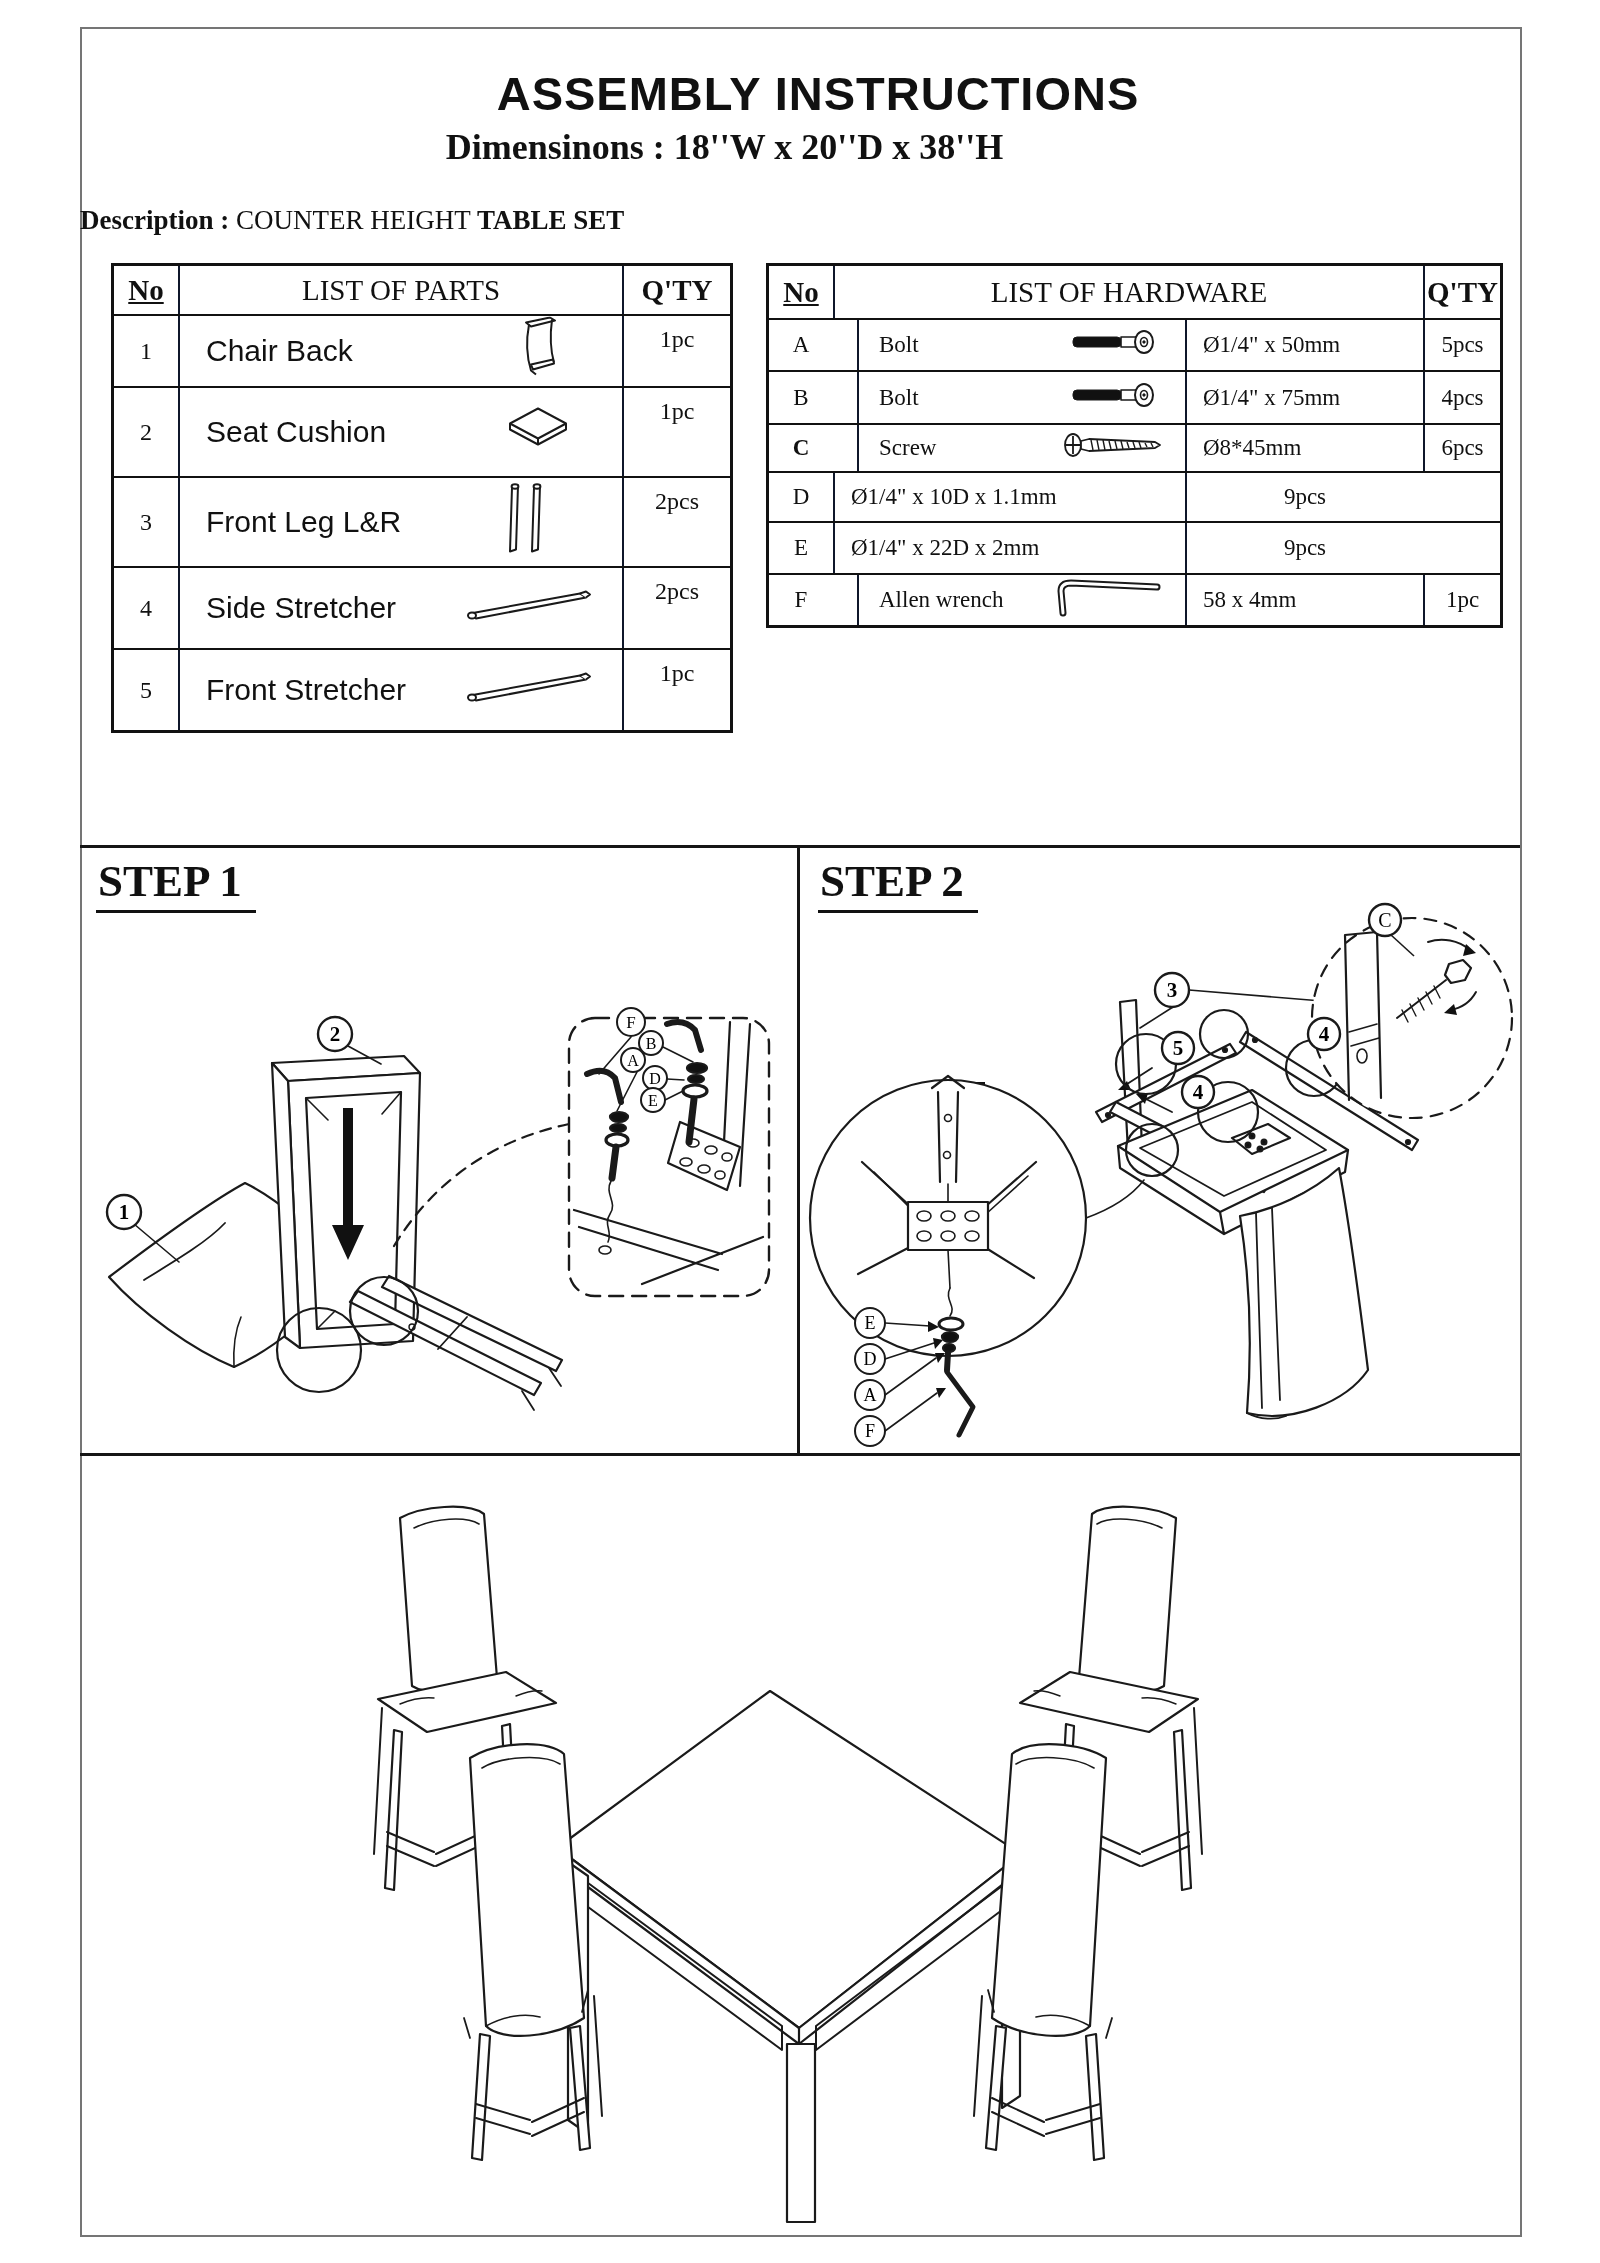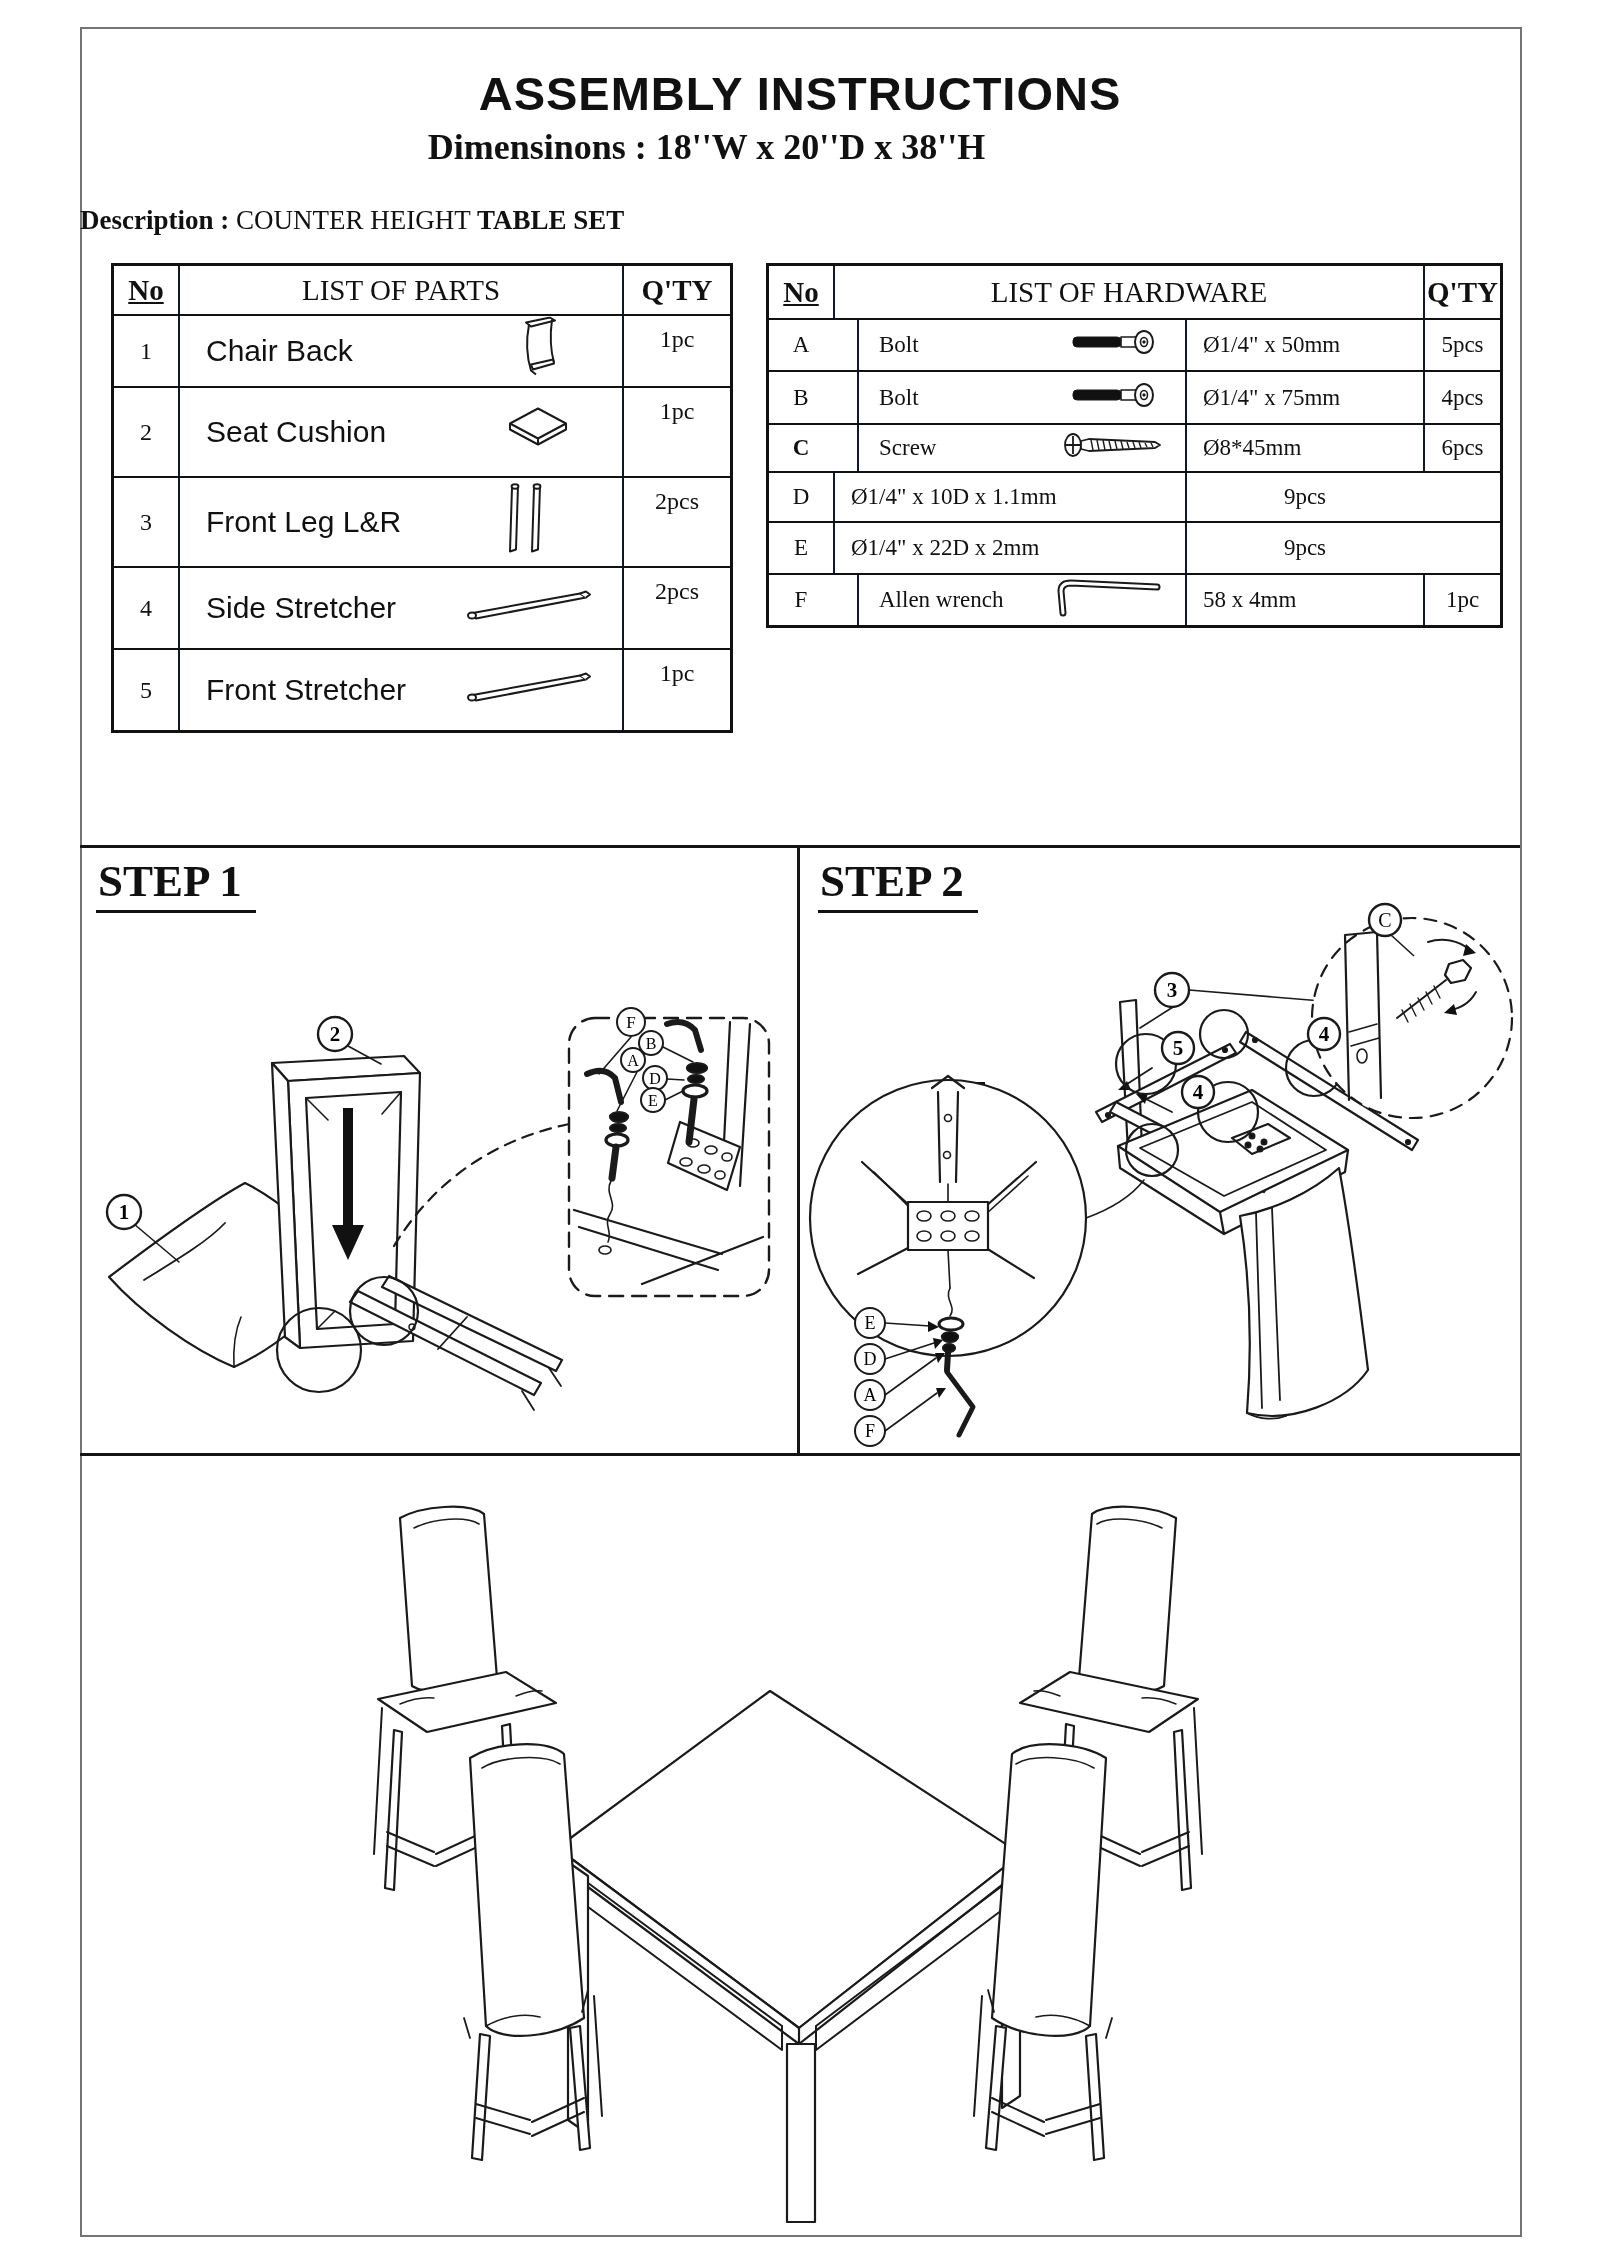--- a/index.html
+++ b/index.html
@@ -2,23 +2,23 @@
 <html><head>
 <meta charset="utf-8">
 <style>
   html,body{margin:0;padding:0;background:#fff;}
   .page{position:relative;width:1600px;height:2263px;background:#fff;
         font-family:"Liberation Serif",serif;color:#111;overflow:hidden;}
   .frame{position:absolute;left:80px;top:27px;width:1438px;height:2206px;
          border:2px solid #757575;}
   .hline,.vline{position:absolute;background:#151515;}
   .title{position:absolute;left:80px;top:66px;width:1440px;text-align:center;
-         font-family:"Liberation Sans",sans-serif;font-weight:bold;font-size:47px;letter-spacing:1px;}
+         font-family:"Liberation Sans",sans-serif;font-weight:bold;font-size:47px;letter-spacing:1px;padding-left:18px;}
   .dims{position:absolute;left:80px;top:126px;width:1253px;text-align:center;
-        font-weight:bold;font-size:36px;}
+        font-weight:bold;font-size:36px;padding-left:18px;}
   .desc{position:absolute;left:80px;top:205px;width:1440px;text-align:left;font-size:27px;}
   .desc .b{font-weight:bold;}
   
   .tbl{position:absolute;border:3px solid #111;box-sizing:border-box;background:#fff;}
   .row{display:grid;box-sizing:border-box;}
   .row + .row{border-top:2px solid #111;}
   .cell{box-sizing:border-box;display:flex;align-items:center;position:relative;}
   .cell + .cell{border-left:2px solid #0f172a;}
   .c-center{justify-content:center;}
   .ptable{left:111px;top:263px;width:622px;}

